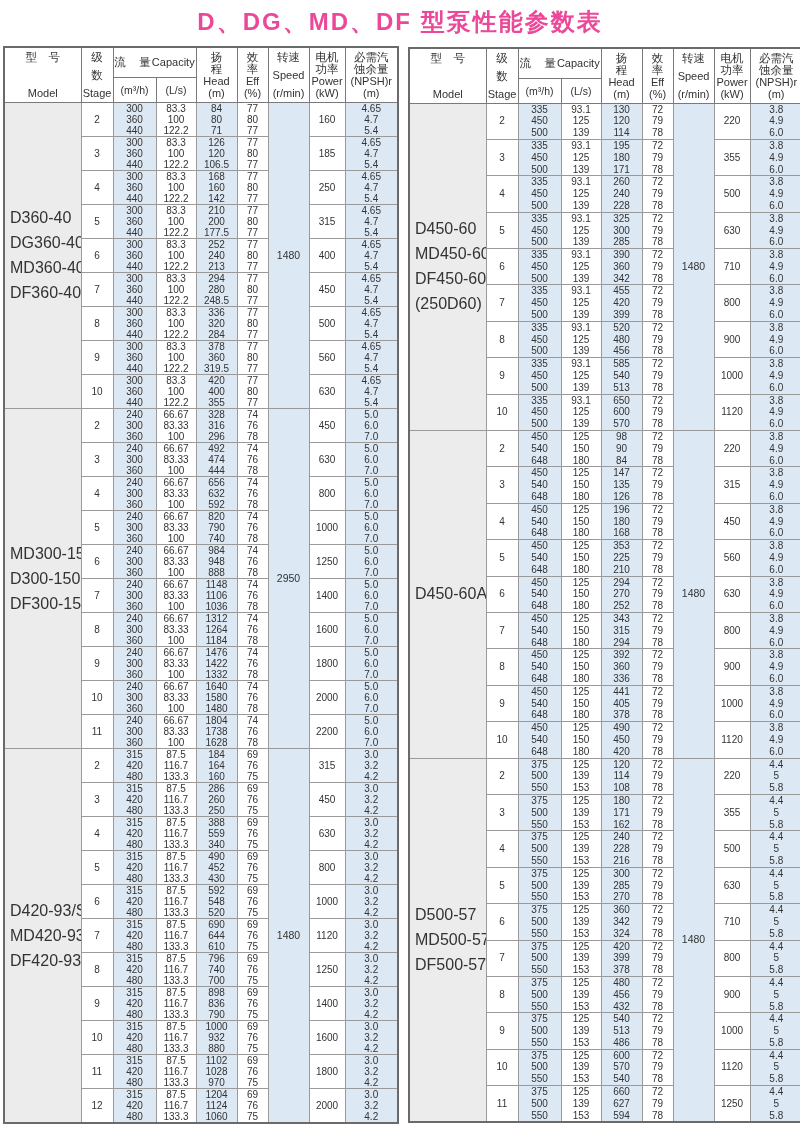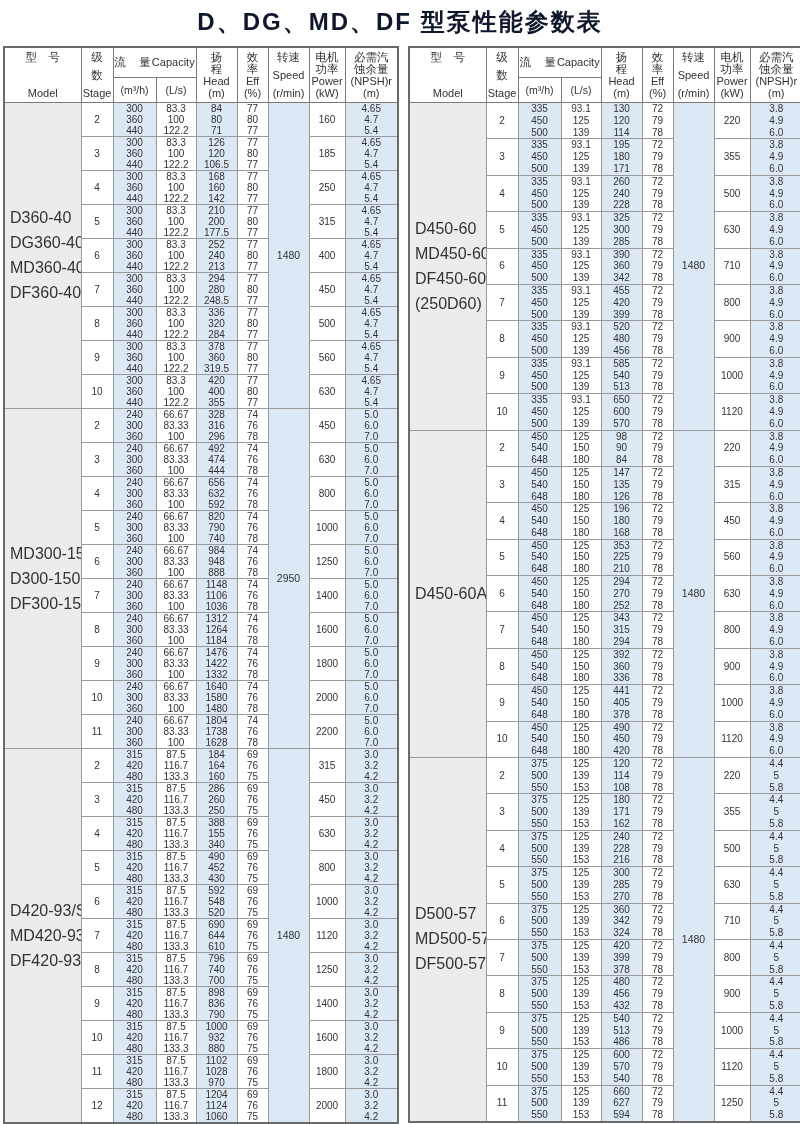--- a/index.html
+++ b/index.html
@@ -5,33 +5,33 @@
   * { box-sizing: border-box; }
   html, body { margin: 0; padding: 0; }
   body {
     width: 800px; height: 1124px;
     background: #ffffff;
     font-family: "Liberation Sans", sans-serif;
     color: #333;
   }
   .page-title {
     text-align: center;
-    color: #0f172a;
+    color: #ec4899;
     font-size: 24px;
     font-weight: bold;
     letter-spacing: 2px;
     padding: 6px 0 8px 0;
     margin: 0;
     border-radius: 14px;
   }
   .tables {
     display: flex;
     gap: 9px;
     padding: 0 3px;
-    align-items: flex-start;
+    align-items: center;
   }
   table {
     border-collapse: collapse;
     table-layout: fixed;
     width: 394px;
     border: 2px solid #6a6a6a;
   }
   th, td {
     padding: 0;
     text-align: center;
@@ -674,21 +674,21 @@
           <td class="blue">315</td>
           <td>87.5</td>
           <td class="blue">388</td>
           <td>69</td>
           <td rowspan="3" class="bb">630</td>
           <td class="blue">3.0</td>
         </tr>
         <tr>
           <td class="blue">420</td>
           <td>116.7</td>
-          <td class="blue">155</td>
+          <td class="blue">559</td>
           <td>76</td>
           <td class="blue">3.2</td>
         </tr>
         <tr class="stage-end">
           <td class="blue">480</td>
           <td>133.3</td>
           <td class="blue">340</td>
           <td>75</td>
           <td class="blue">4.2</td>
         </tr>

